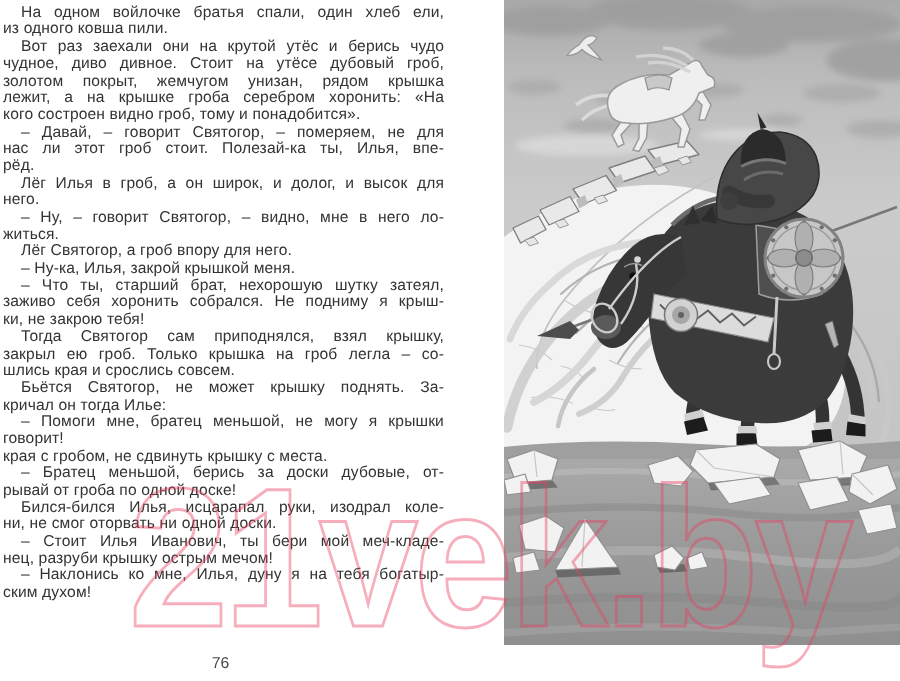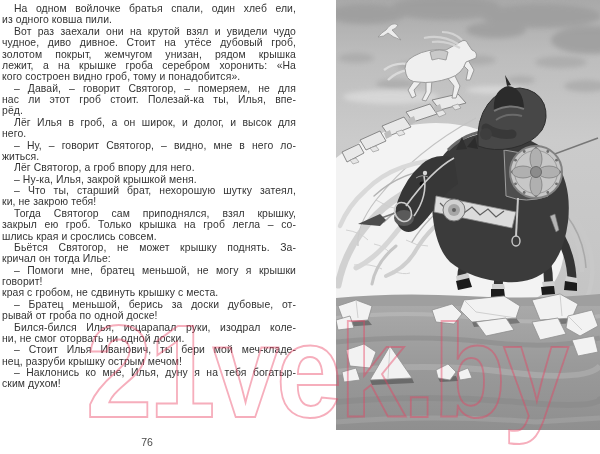--- a/index.html
+++ b/index.html
@@ -32,35 +32,36 @@
 </style>
 </head>
 <body>
 
 <div class="screen">
 
   <div class="text-col">
 
   <div class="line indent just">На одном войлочке братья спали, один хлеб ели,</div>
       <div class="line">из одного ковша пили.</div>
-      <div class="line indent just">Вот раз заехали они на крутой взял и увидели чудо</div>
+      <div class="line indent just">Вот раз заехали они на крутой утёс и берись чудо</div>
       <div class="line just">чудное, диво дивное. Стоит на утёсе дубовый гроб,</div>
       <div class="line just">золотом покрыт, жемчугом унизан, рядом крышка</div>
       <div class="line just">лежит, а на крышке гроба серебром хоронить: «На</div>
       <div class="line">кого состроен видно гроб, тому и понадобится».</div>
       <div class="line indent just">– Давай, – говорит Святогор, – померяем, не для</div>
       <div class="line just">нас ли этот гроб стоит. Полезай-ка ты, Илья, впе-</div>
       <div class="line">рёд.</div>
       <div class="line indent just">Лёг Илья в гроб, а он широк, и долог, и высок для</div>
       <div class="line">него.</div>
       <div class="line indent just">– Ну, – говорит Святогор, – видно, мне в него ло-</div>
       <div class="line">житься.</div>
       <div class="line indent">Лёг Святогор, а гроб впору для него.</div>
       <div class="line indent">– Ну-ка, Илья, закрой крышкой меня.</div>
       <div class="line indent just">– Что ты, старший брат, нехорошую шутку затеял,</div>
+      <div class="line just">заживо себя хоронить собрался. Не подниму я крыш-</div>
       <div class="line">ки, не закрою тебя!</div>
       <div class="line indent just">Тогда Святогор сам приподнялся, взял крышку,</div>
       <div class="line just">закрыл ею гроб. Только крышка на гроб легла – со-</div>
       <div class="line">шлись края и срослись совсем.</div>
       <div class="line indent just">Бьётся Святогор, не может крышку поднять. За-</div>
       <div class="line">кричал он тогда Илье:</div>
       <div class="line indent just">– Помоги мне, братец меньшой, не могу я крышки</div>
       <div class="line">говорит!</div>
       <div class="line">края с гробом, не сдвинуть крышку с места.</div>
       <div class="line indent just">– Братец меньшой, берись за доски дубовые, от-</div>

